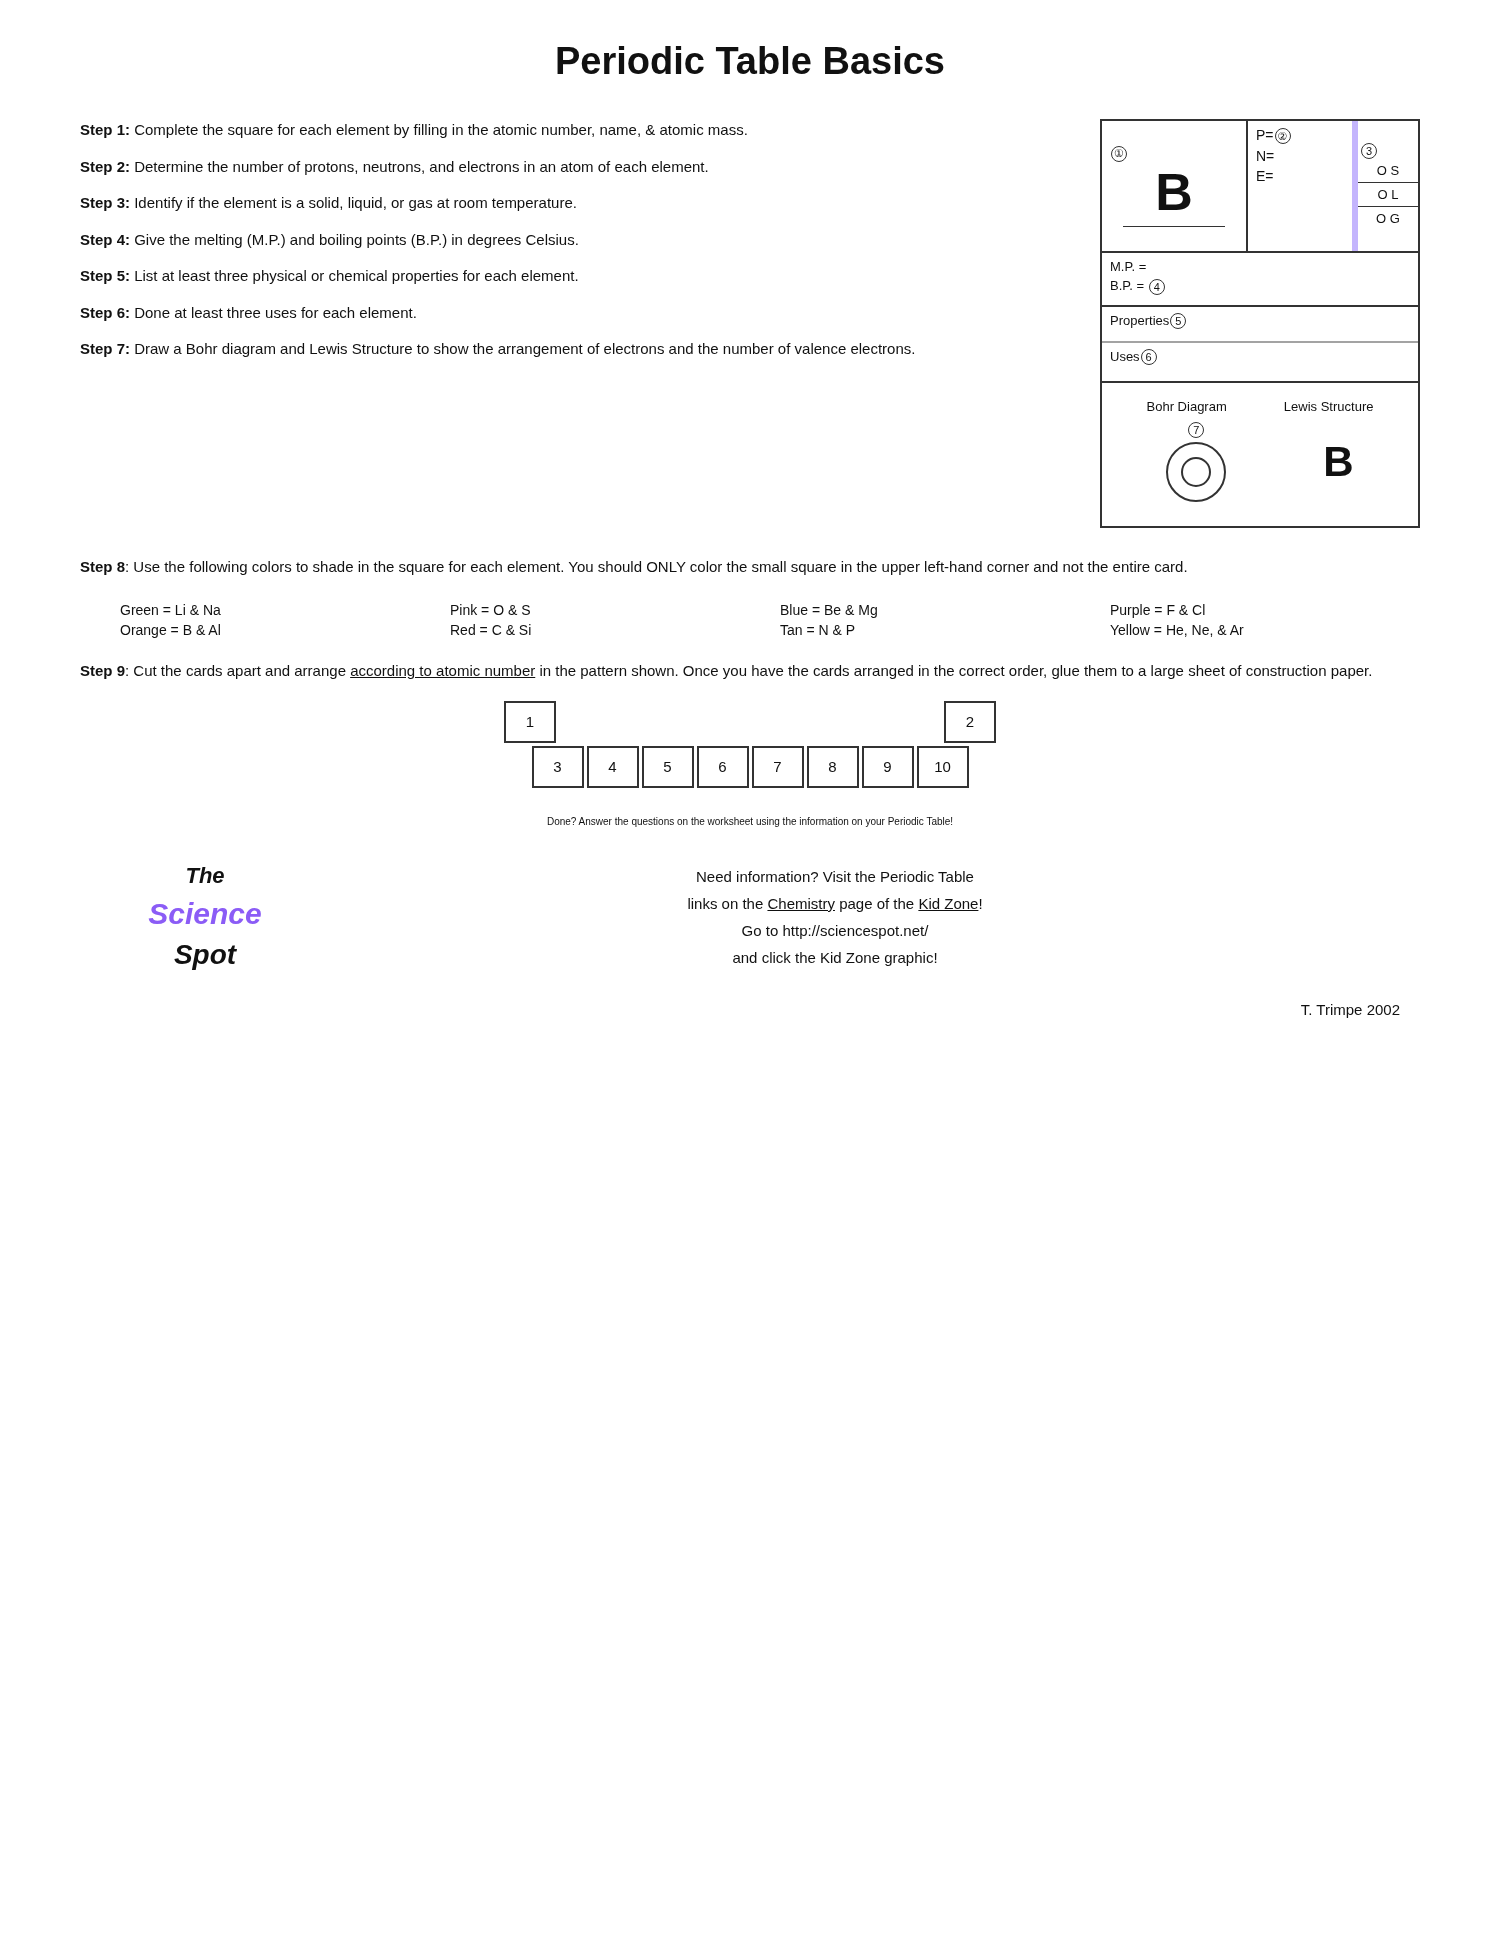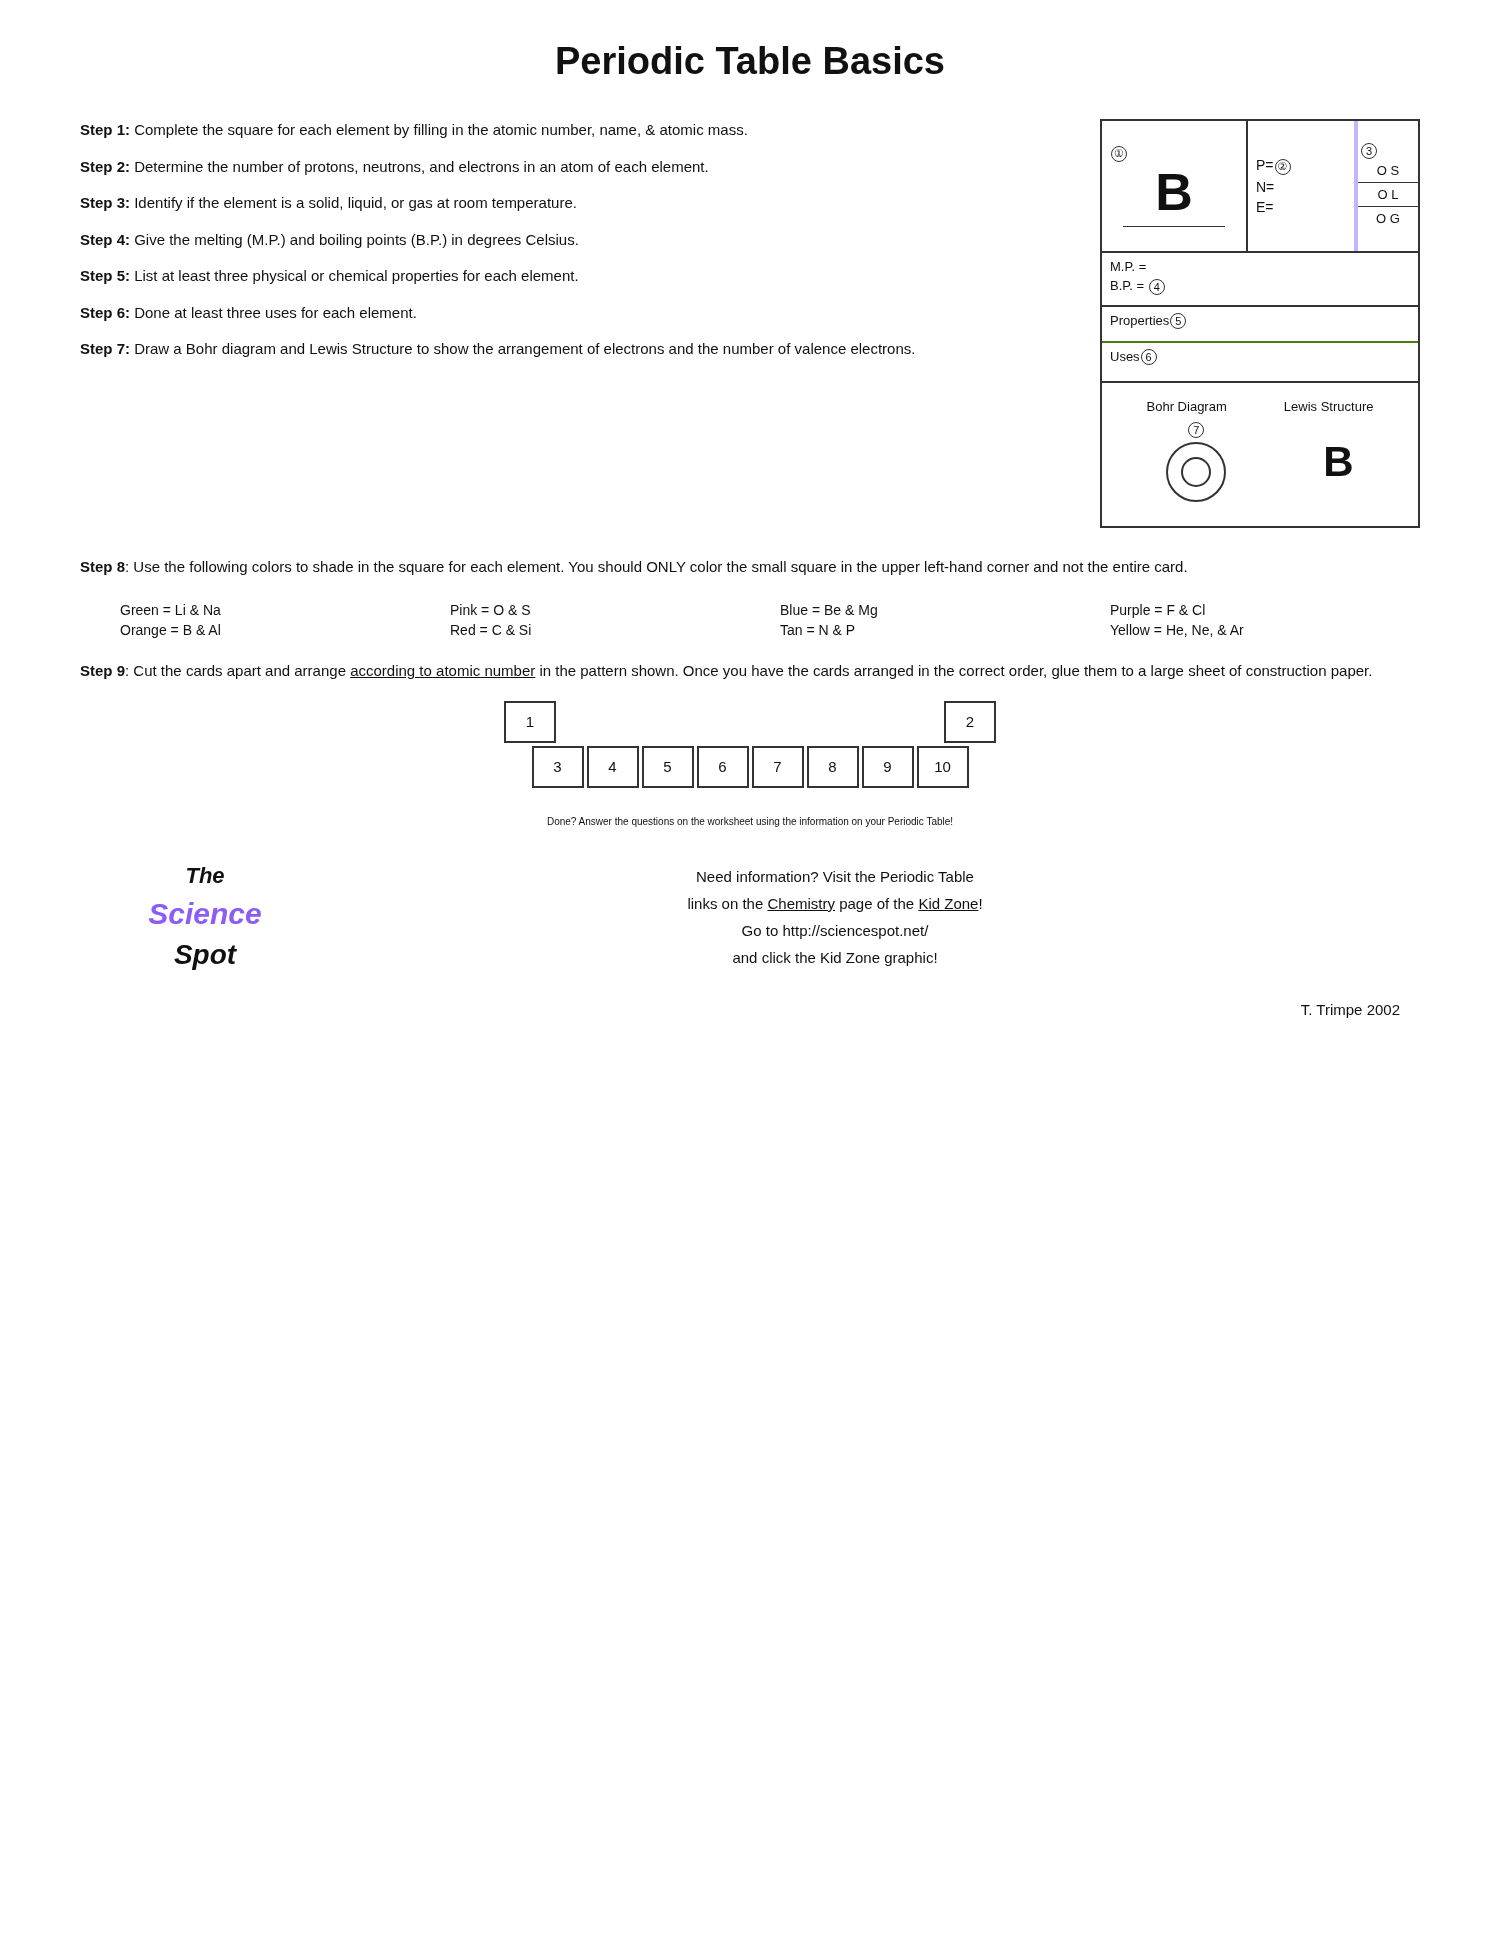--- a/index.html
+++ b/index.html
@@ -80,24 +80,24 @@
     }
 
     .card-line {
       border-top: 1px solid #333;
       width: 80%;
       margin-top: 8px;
     }
 
     .card-middle {
       width: 110px;
-      border-right: 4px solid #c4b5fd;
-      display: flex;
-      flex-direction: column;
-      justify-content: center;
+      border-right: 6px solid #c4b5fd;
+      display: flex;
+      flex-direction: column;
+      justify-content: flex-start;
       padding: 6px 8px;
       gap: 4px;
     }
 
     .card-right {
       width: 60px;
       display: flex;
       flex-direction: column;
       justify-content: center;
       align-items: center;
@@ -141,21 +141,21 @@
     }
 
     .card-properties {
       border-top: 2px solid #333;
       padding: 6px 8px 6px;
       font-size: 13px;
       min-height: 36px;
     }
 
     .card-uses {
-      border-top: 2px solid #4d7c0f;
+      border-top: 2px solid #a3a3a3;
       padding: 6px 8px 6px;
       font-size: 13px;
       min-height: 40px;
     }
 
     .card-bohr {
       border-top: 2px solid #333;
       padding: 16px;
     }
 

